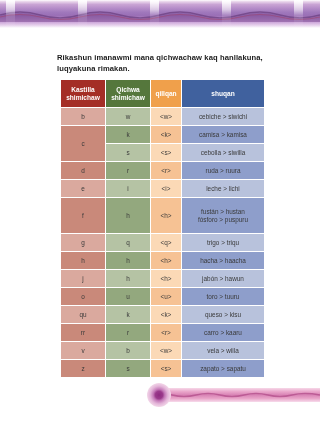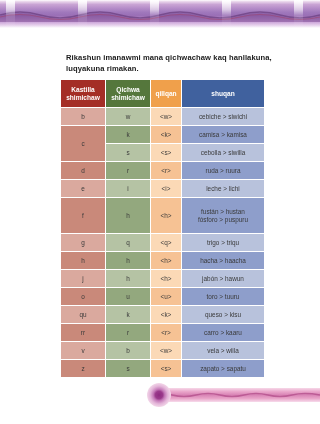--- a/index.html
+++ b/index.html
@@ -86,21 +86,21 @@
     height: 24px;
     border-radius: 50%;
     background: radial-gradient(circle at 50% 50%,
         #8e2a80 0%, #9b3b8c 22%, #c47ab8 34%,
         #e3b4d8 52%, #f2d6e8 70%, rgba(255,255,255,0) 78%);
   }
 
   
   .heading {
     position: absolute;
-    left: 66px;
+    left: 57px;
     top: 44px;
     width: 225px;
     font-size: 7.6px;
     font-weight: bold;
     line-height: 11px;
     color: #1b1b1b;
     letter-spacing: 0.1px;
   }
 
   

